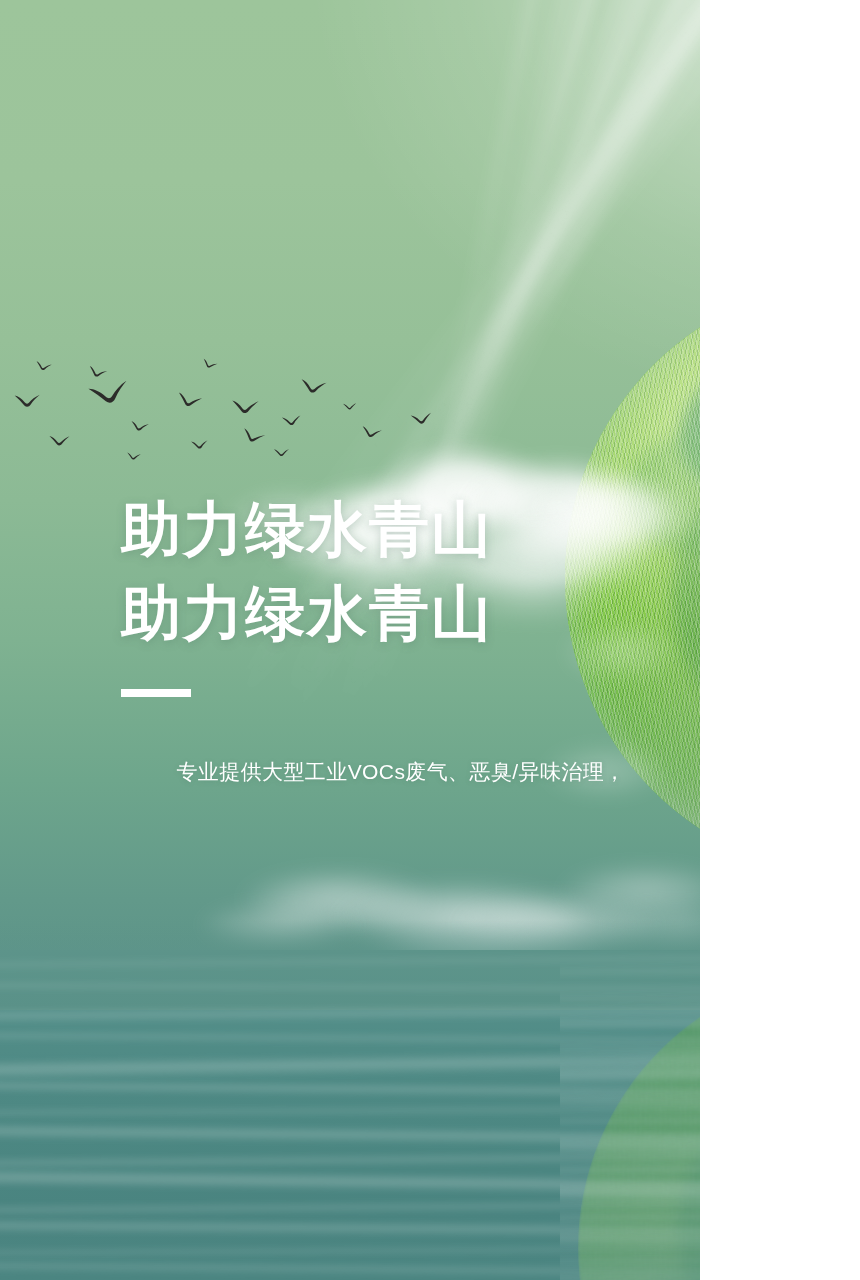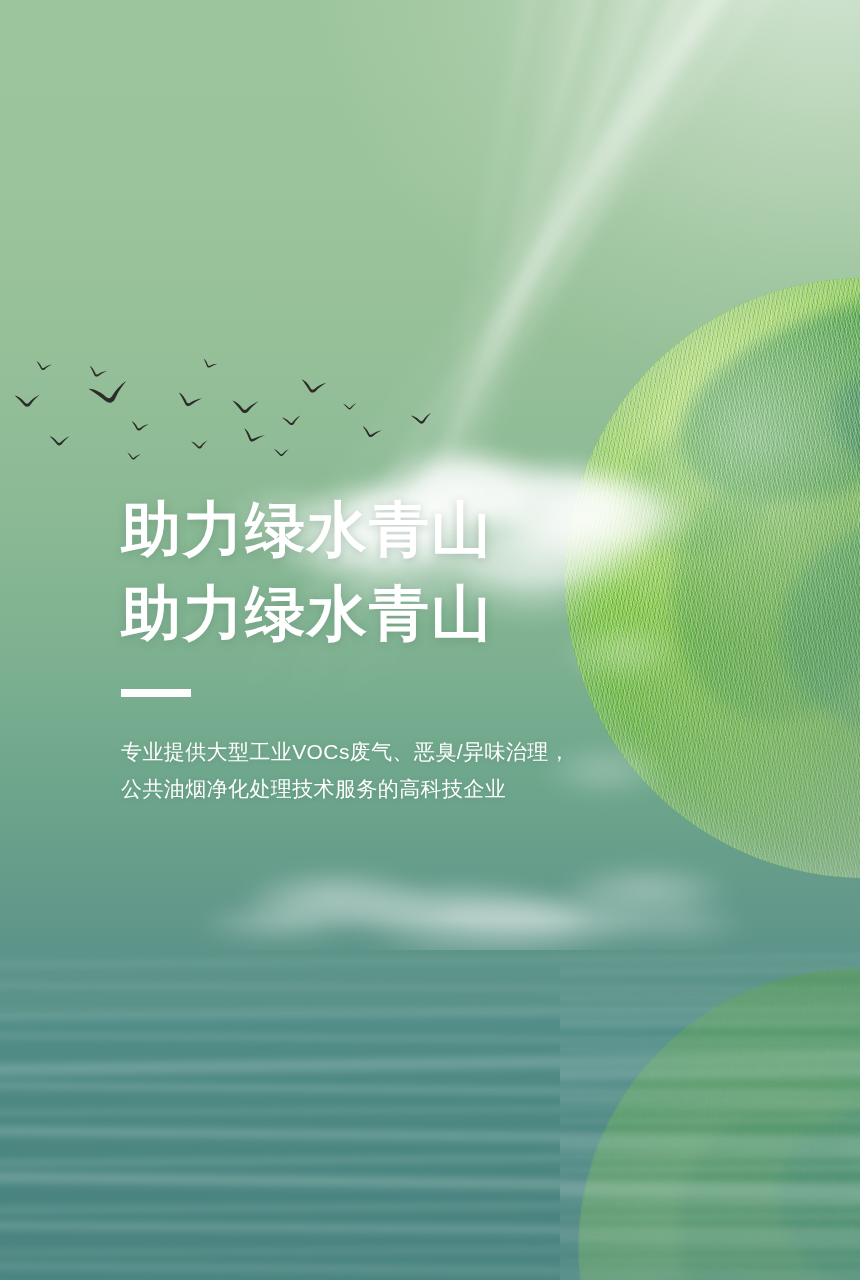--- a/index.html
+++ b/index.html
@@ -7,21 +7,21 @@
     padding: 0;
     background: #ffffff;
   }
   body {
     font-family: "Liberation Sans", "DejaVu Sans", sans-serif;
   }
 
   
   .poster {
     position: relative;
-    width: 860px;
+    width: 700px;
     height: 1280px;
     overflow: hidden;
     background: #9ec59c;
     isolation: isolate;
   }
 
   
   .sky {
     position: absolute;
     left: 0; top: 0;
@@ -235,21 +235,22 @@
     text-shadow: 0 2px 10px rgba(70,110,90,0.30);
     white-space: nowrap;
   }
   .divider {
     margin-top: 33px;
     width: 70px;
     height: 8px;
     background: #ffffff;
   }
   .subcopy {
-    margin-top: 36px;
+    margin-top: 56px;
+    text-align: center;
   }
   .subline {
     margin: 0;
     color: #ffffff;
     font-size: 21px;
     font-weight: 400;
     line-height: 37px;
     letter-spacing: 0.4px;
     white-space: nowrap;
     text-shadow: 0 1px 5px rgba(70,110,90,0.28);
@@ -425,17 +426,16 @@
       <div class="ripple" style="top: 296px; height: 9.9px; opacity: 0.22; transform: rotate(-0.3deg);"></div>
       <div class="ripple" style="top: 314px; height: 13.2px; opacity: 0.26; transform: rotate(0.5deg);"></div>
     </div>
 
   <div class="copy">
     <h1 class="headline">助力绿水青山</h1>
     <h1 class="headline">助力绿水青山</h1>
     <div class="divider"></div>
     <div class="subcopy">
       <p class="subline">专业提供大型工业VOCs废气、恶臭/异味治理，</p>
-      <p class="subline">公共油烟净化处理技术服务的高科技企业</p>
     </div>
   </div>
 
 </div>
 
 </body></html>

